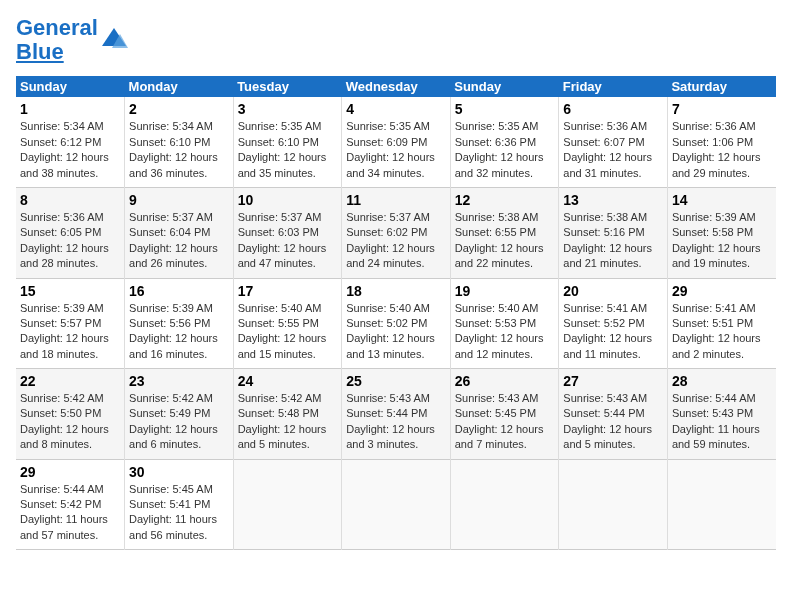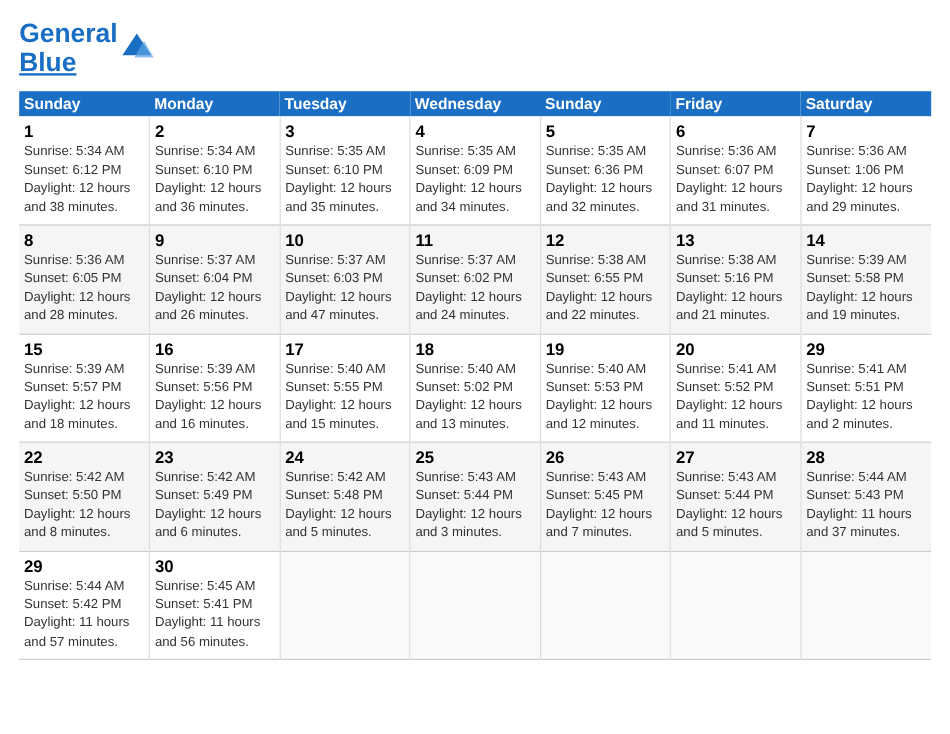--- a/index.html
+++ b/index.html
@@ -239,21 +239,21 @@
         <td>
           <span class="day-num">26</span>
           <div class="day-info"><span>Sunrise: 5:43 AM</span><br><span>Sunset: 5:45 PM</span><br><span>Daylight: 12 hours</span><br><span>and 7 minutes.</span></div>
         </td>
         <td>
           <span class="day-num">27</span>
           <div class="day-info"><span>Sunrise: 5:43 AM</span><br><span>Sunset: 5:44 PM</span><br><span>Daylight: 12 hours</span><br><span>and 5 minutes.</span></div>
         </td>
         <td>
           <span class="day-num">28</span>
-          <div class="day-info"><span>Sunrise: 5:44 AM</span><br><span>Sunset: 5:43 PM</span><br><span>Daylight: 11 hours</span><br><span>and 37 minutes.</span></div>
+          <div class="day-info"><span>Sunrise: 5:44 AM</span><br><span>Sunset: 5:43 PM</span><br><span>Daylight: 11 hours</span><br><span>and 59 minutes.</span></div>
         </td>
       </tr>
       <tr>
         <td>
           <span class="day-num">29</span>
           <div class="day-info"><span>Sunrise: 5:44 AM</span><br><span>Sunset: 5:42 PM</span><br><span>Daylight: 11 hours</span><br><span>and 57 minutes.</span></div>
         </td>
         <td>
           <span class="day-num">30</span>
           <div class="day-info"><span>Sunrise: 5:45 AM</span><br><span>Sunset: 5:41 PM</span><br><span>Daylight: 11 hours</span><br><span>and 56 minutes.</span></div>

